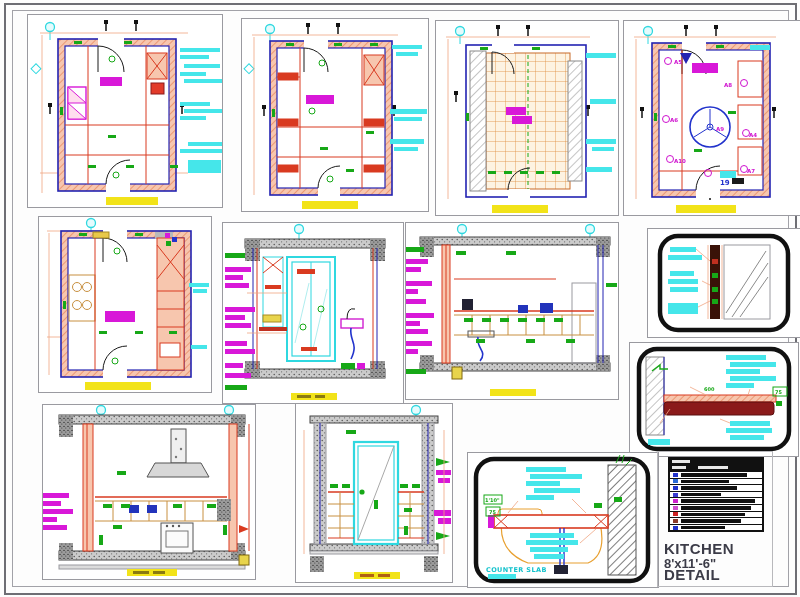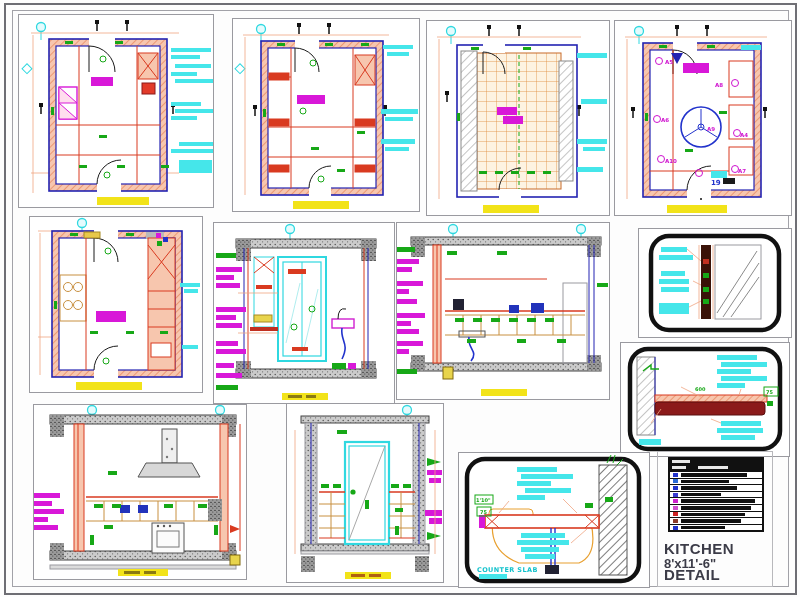--- a/index.html
+++ b/index.html
@@ -1,20 +1,20 @@
 <!DOCTYPE html>
 <html><head>
 <meta charset="utf-8">
 <style>
   html,body{margin:0;padding:0;background:#ffffff;}
   #sheet{position:relative;width:800px;height:597px;background:#fdfdfd;overflow:hidden;
          font-family:"Liberation Sans",sans-serif;}
   .b-outer{position:absolute;left:4px;top:3px;width:789px;height:588px;border:2px solid #6e6e74;}
   .b-inner{position:absolute;left:12px;top:10px;width:775px;height:575px;border:1px solid #a2a2a8;}
-  .p{position:absolute;background:#ffffff;border:1px solid #9a9aa0;box-sizing:border-box;}
+  .p{position:absolute;background:#ffffff;border:1px solid #9a9aa0;box-sizing:border-box;margin-left:9px;}
   svg{display:block;}
   .sN{stroke:#2323b2;fill:none}
   .sR{stroke:#d93a20;fill:none}
   .sO{stroke:#f0a482;fill:none;stroke-width:.8}
   .sK{stroke:#1a1a1a;fill:none}
   .sC{stroke:#2fd8e0;fill:none}
   .sG{stroke:#17a817;fill:none}
   .sT{stroke:#c89040;fill:none}
   .sB{stroke:#2233cc;fill:none}
   .fC{fill:#45e6ea}.fM{fill:#d818d8}.fG{fill:#17a817}.fY{fill:#f2e319}

